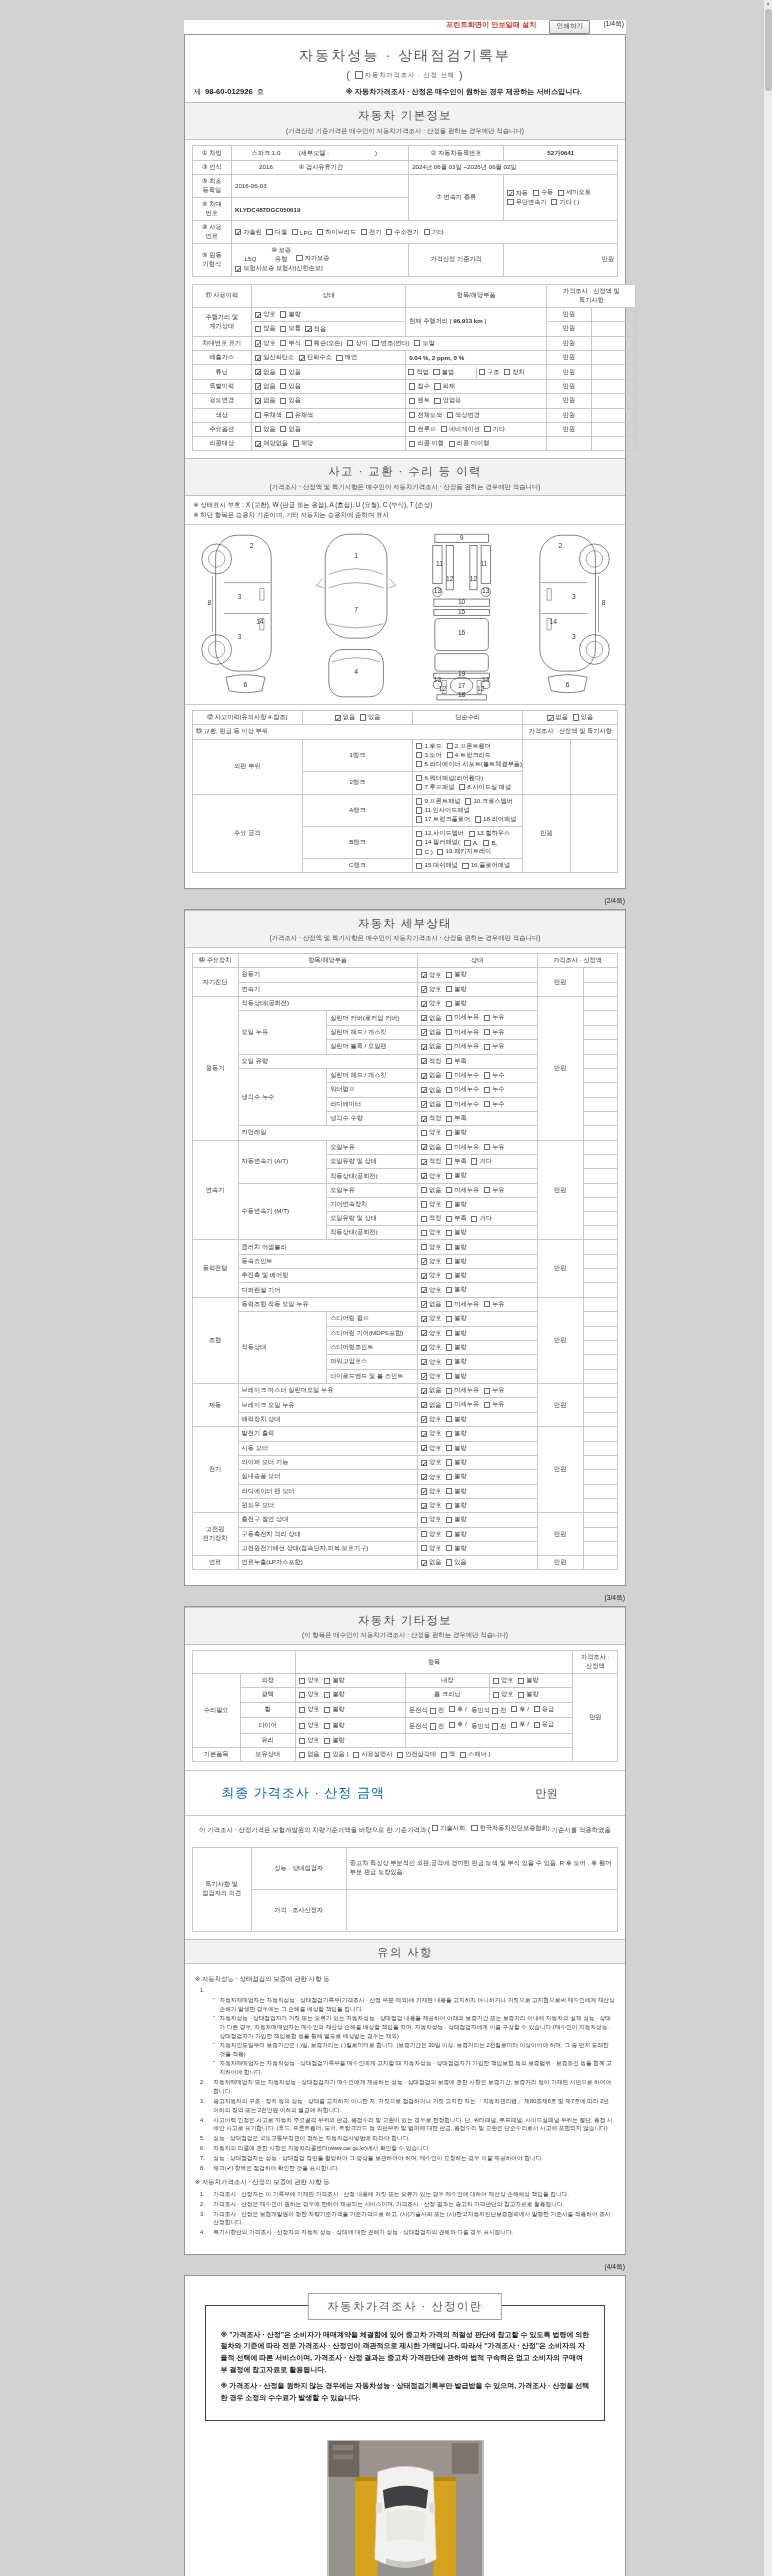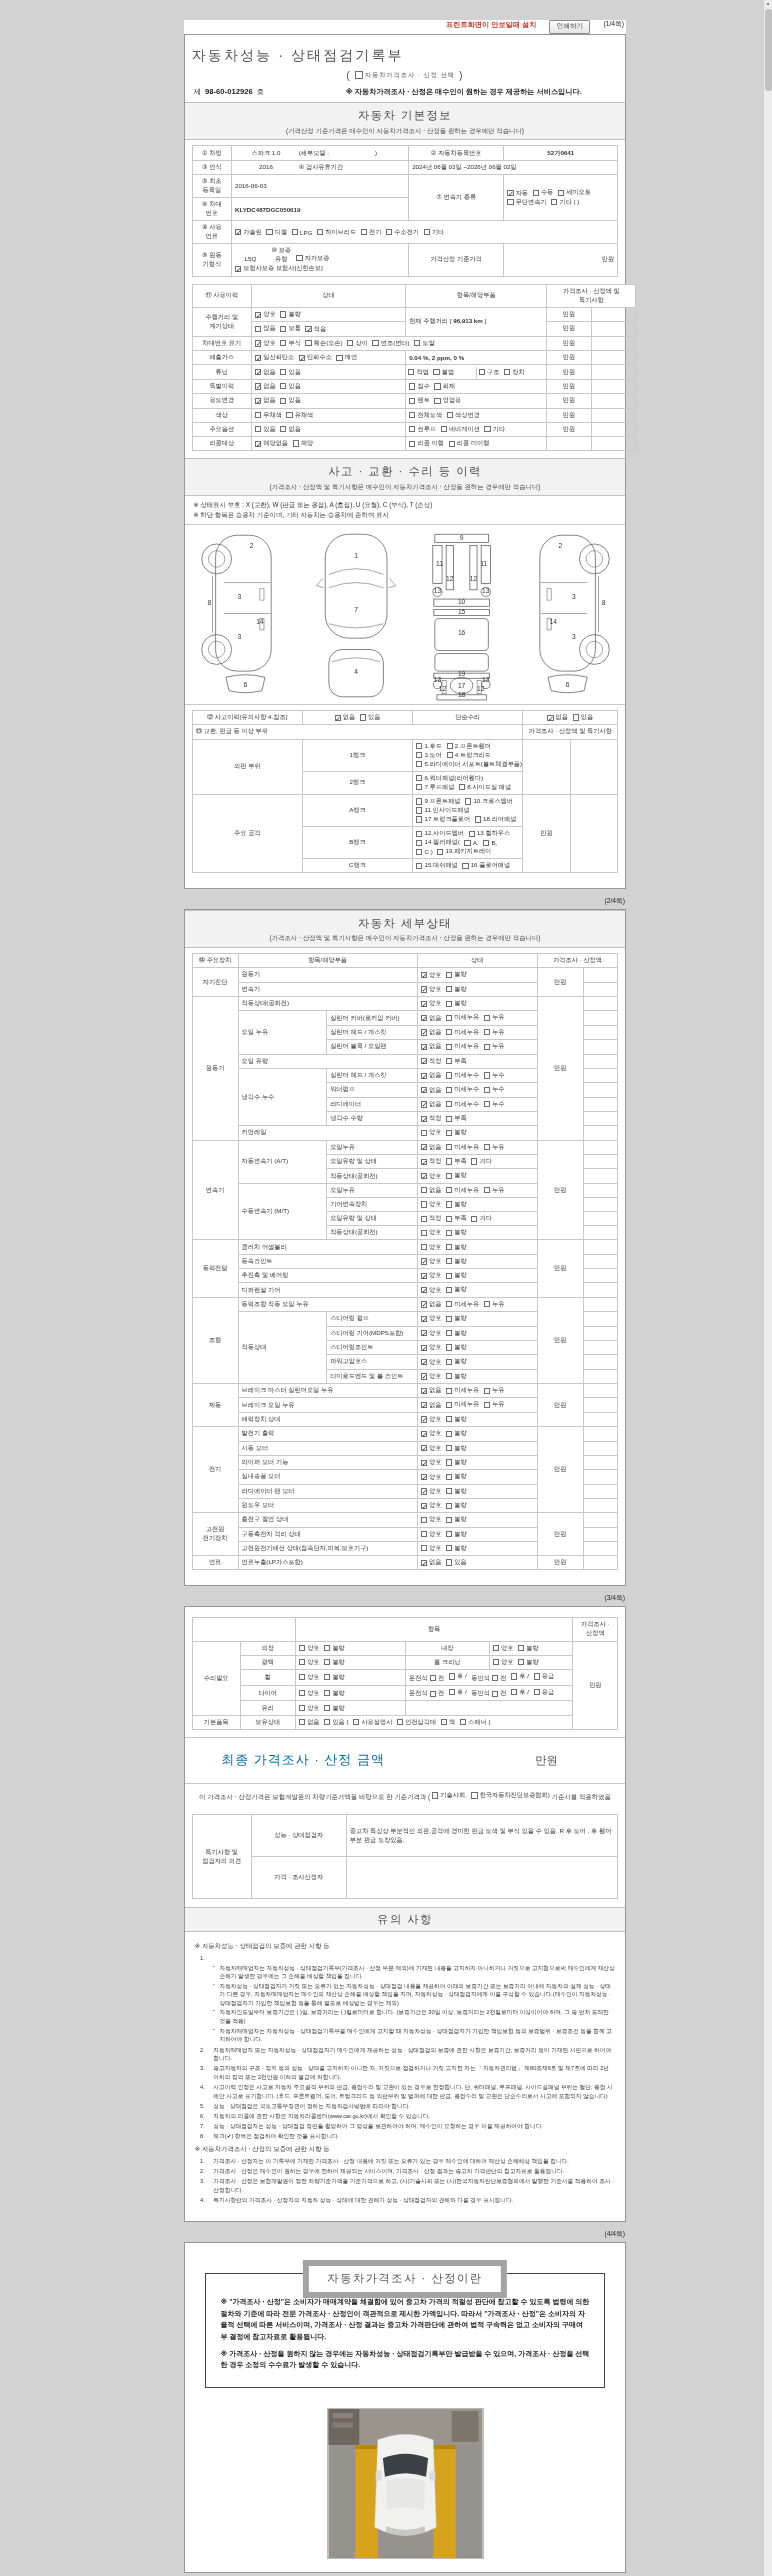--- a/index.html
+++ b/index.html
@@ -7,21 +7,21 @@
   .stage{position:relative;width:773px;height:2576px;overflow:hidden;}
   .doc-col{position:absolute;left:184px;top:0;width:442px;}
   
   .toolbar{margin-top:19.6px;background:#fff;height:14px;display:flex;justify-content:flex-end;gap:13px;padding:0 2.1px;}
   .notice{color:#c0392b;font-weight:bold;font-size:7.2px;}
   .print-btn{font-family:inherit;font-size:6.7px;color:#333;background:linear-gradient(#fdfdfd,#e4e4e4);border:0.5px solid #8d8d8d;border-radius:1px;padding:1px 6.2px;cursor:pointer;}
   .page-marker{font-size:6.7px;color:#222;}
   .marker-row{text-align:right;font-size:6.7px;color:#222;margin:8.2px 1px 3.1px 0;}
   
   .page-box{background:#fff;border:0.5px solid #979797;padding:5.2px 6.7px 7.2px 6.7px;}
-  .doc-title{font-size:14px;color:#555;letter-spacing:2.1px;margin-top:7.2px;}
+  .doc-title{text-align:center;font-size:14px;color:#555;letter-spacing:2.1px;margin-top:7.2px;}
   .doc-subtitle{text-align:center;font-size:10.8px;color:#555;letter-spacing:1px;margin-top:4.1px;}
   .doc-subtitle .cb{width:7.7px;height:7.7px;vertical-align:-1px;}
   .doc-no-row{display:flex;align-items:baseline;margin:6.2px 2.1px 5.2px 2.1px;font-size:7.2px;color:#222;}
   .doc-no-row .left{width:36%;}
   .doc-no-row b{font-size:7.7px;}
   .svc-note{font-weight:bold;font-size:7.2px;}
   .band{background:#f2f2f2;border-top:0.5px solid #c2c2c2;border-bottom:0.5px solid #c2c2c2;text-align:center;padding:4.6px 0 3.6px 0;margin:0 -6.7px;}
   .band-title{font-size:11.3px;color:#4a4a4a;letter-spacing:1.5px;}
   .band-note{font-size:6.4px;color:#444;margin-top:3.6px;}
   table{border-collapse:collapse;width:100%;table-layout:fixed;}
@@ -59,21 +59,21 @@
   .cautions{padding:5.2px 3.1px 8.2px 3.1px;font-size:5.7px;line-height:1.5;color:#333;}
   .cau-part-title{font-size:6.4px;margin:4.1px 0 3.1px 0;}
   .cau-item{display:flex;margin:1.5px 0;}
   .cau-item .num{width:13.4px;min-width:13.4px;text-align:left;padding-left:5.2px;}
   .cau-item .txt{flex:1;}
   .cau-bullets{margin:1px 0 2.1px 18.5px;}
   .cau-bullets .b{position:relative;padding-left:6.2px;margin:1px 0;}
   .cau-bullets .b:before{content:"▪";position:absolute;left:0;top:0;font-size:4.1px;color:#555;}
   
   .explain-outer{border:0.5px solid #444;margin:24px 13.4px 13.4px 13.4px;padding:17.5px 14.4px 11.3px 14.4px;position:relative;}
-  .explain-title{position:absolute;top:-13.4px;left:50%;transform:translateX(-50%);background:#fff;border:6px solid #a3a3a3;padding:5.2px 18.5px;font-size:11.3px;color:#555;letter-spacing:1.5px;white-space:nowrap;}
+  .explain-title{position:absolute;top:-13.4px;left:50%;transform:translateX(-50%);background:#fff;border:1px solid #a3a3a3;padding:5.2px 18.5px;font-size:11.3px;color:#555;letter-spacing:1.5px;white-space:nowrap;}
   .explain-p{font-size:7px;line-height:1.65;color:#222;margin:5.2px 0;font-weight:bold;}
   .photos{display:flex;flex-direction:column;align-items:center;gap:4.1px;padding:6.2px 0;}
   .photo{border:0.5px solid #bbb;}
   
   .scrollbar{position:absolute;right:0;top:0;width:8.8px;height:2576px;background:#ececec;border-left:0.5px solid #d0d0d0;}
   .scroll-thumb{position:absolute;top:9.3px;left:1px;width:6.7px;height:82px;background:#c1c1c1;border-radius:3.1px;}
   .scroll-arrow{position:absolute;top:1px;left:1.5px;font-size:4.6px;color:#7a7a7a;}
 </style>
 </head>
 <body>
@@ -1169,20 +1169,24 @@
               <td class="price-cell" rowspan="1">만원</td>
               <td></td>
             </tr>
           </tbody>
     </table>
   </div>
 
   <div class="marker-row">(3/4쪽)</div>
 
   <div class="page-box">
+    <div class="band" style="margin-top:-5.2px">
+      <div class="band-title">자동차 기타정보</div>
+      <div class="band-note">(이 항목은 매수인이 자동차가격조사 · 산정을 원하는 경우에만 적습니다)</div>
+    </div>
     <table class="tbl">
       <colgroup>
             <col style="width:47px">
             <col style="width:54px">
             <col style="width:108px">
             <col style="width:82px">
             <col style="width:82px">
             <col style="width:44px">
           </colgroup>
       <tbody>

